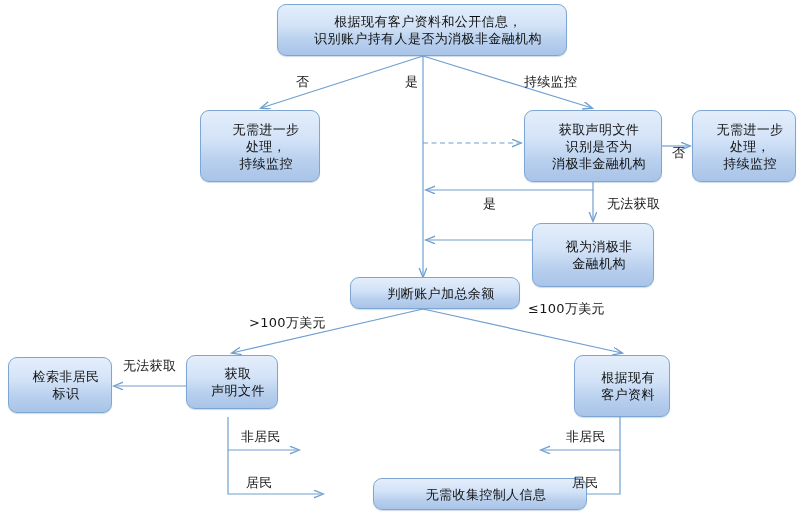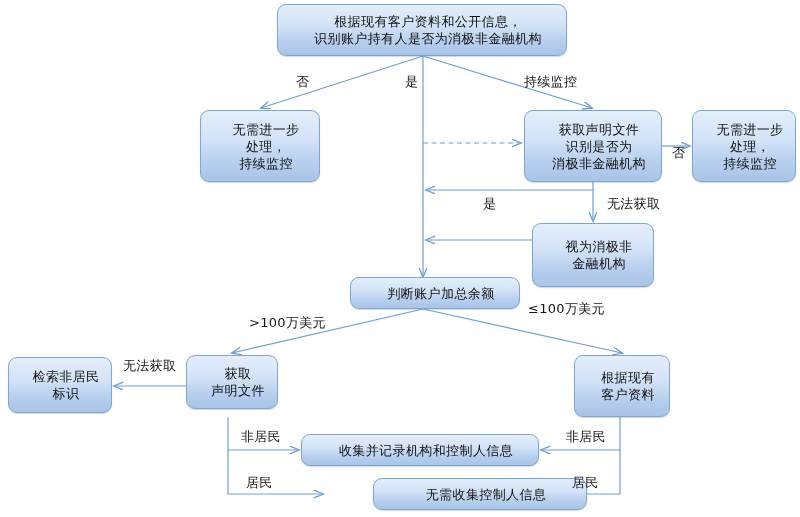--- a/index.html
+++ b/index.html
@@ -110,23 +110,20 @@
   </div>
   <div class="node" id="n7" style="left: 8px; top: 357px; width: 104px; height: 56px;">
     <span>检索非居民<br>标识</span>
   </div>
   <div class="node" id="n8" style="left: 186px; top: 355px; width: 92px; height: 54px;">
     <span>获取<br>声明文件</span>
   </div>
   <div class="node" id="n9" style="left: 574px; top: 355px; width: 96px; height: 62px; text-align: center;">
     <span>根据现有<br>客户资料</span>
   </div>
-  <div class="node" id="n10" style="left: 301px; top: 434px; width: 238px; height: 32px;">
-    <span>收集并记录机构和控制人信息</span>
-  </div>
   <div class="node" id="n11" style="left: 325px; top: 478px; width: 214px; height: 32px; margin-left: 48px;">
     <span>无需收集控制人信息</span>
   </div>
 
   <div class="edge-label" id="l1" style="left: 296px; top: 74px;">否</div>
   <div class="edge-label" id="l2" style="left: 405px; top: 74px;">是</div>
   <div class="edge-label" id="l3" style="left: 524px; top: 74px;">持续监控</div>
   <div class="edge-label" id="l4" style="left: 672px; top: 145px;">否</div>
   <div class="edge-label" id="l5" style="left: 483px; top: 196px;">是</div>
   <div class="edge-label" id="l6" style="left: 607px; top: 196px;">无法获取</div>

